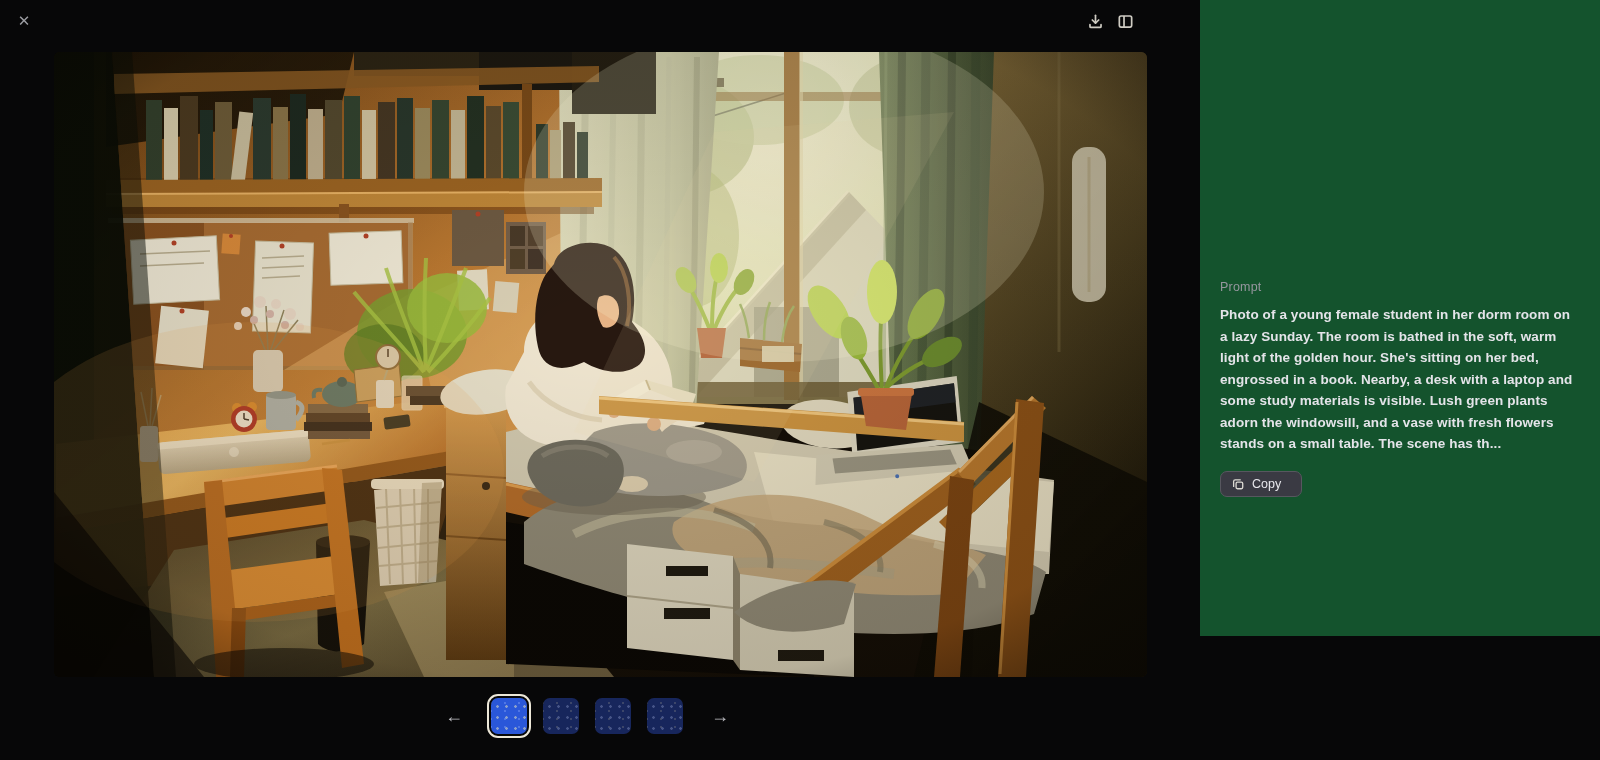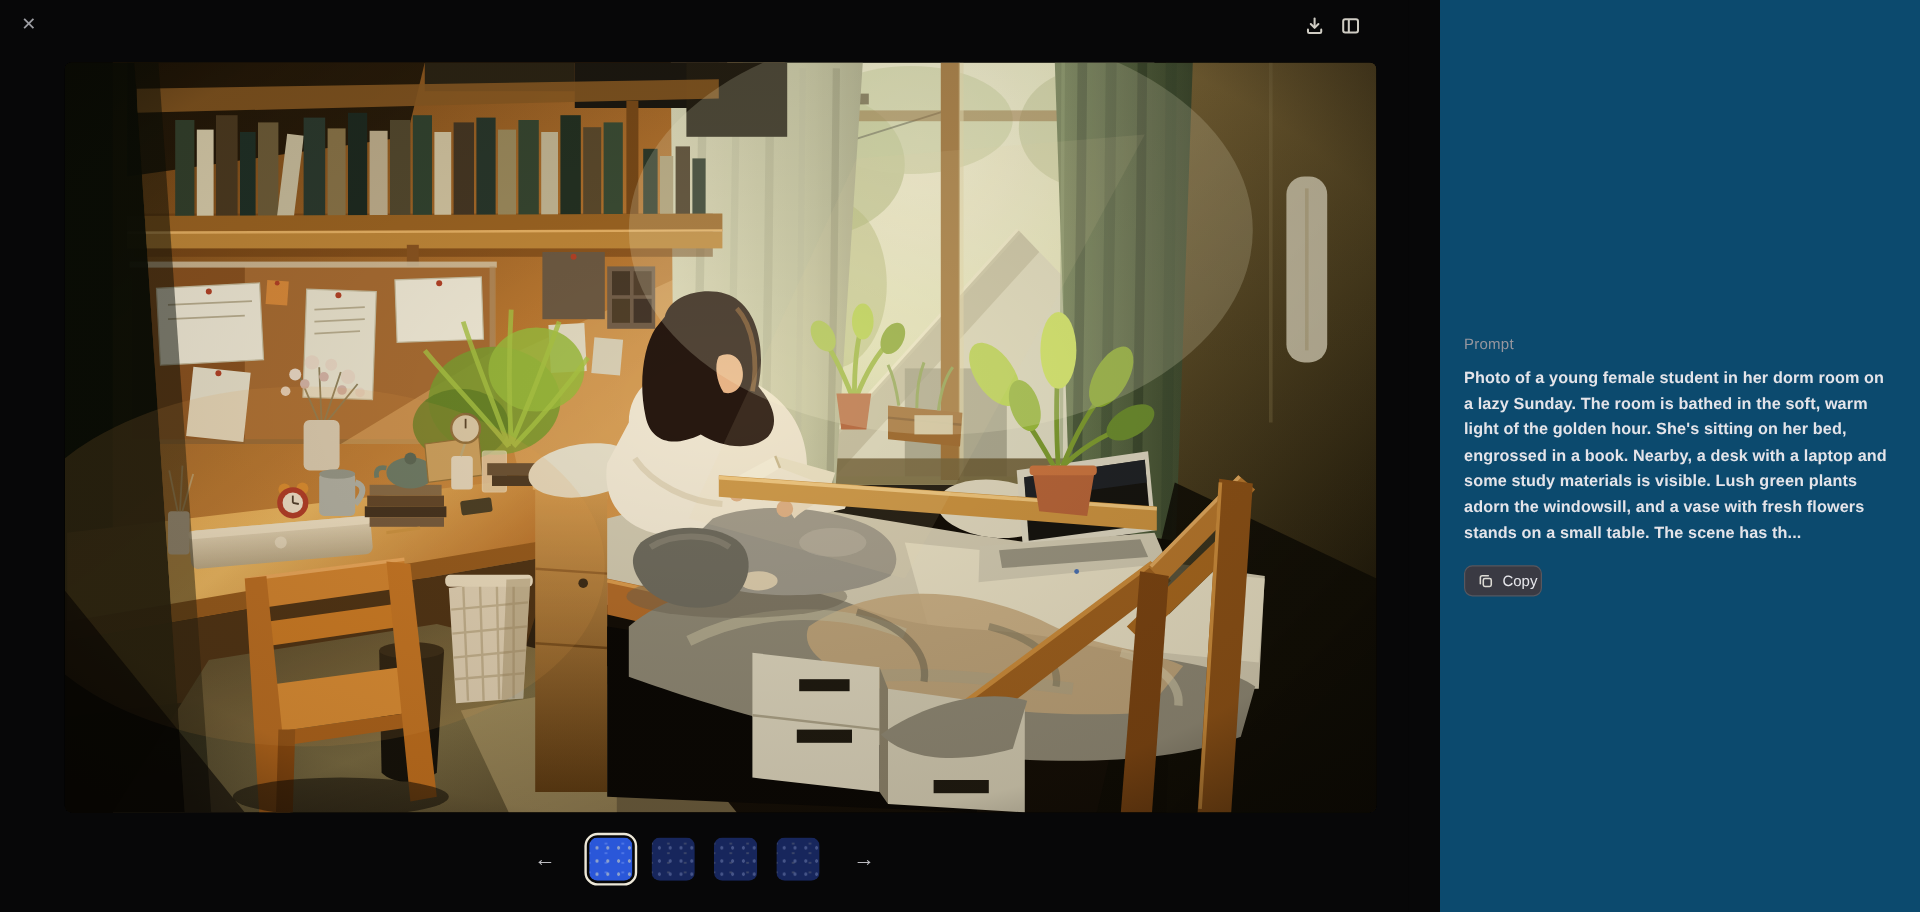--- a/index.html
+++ b/index.html
@@ -30,27 +30,27 @@
     background-image:
       radial-gradient(rgba(190,205,250,.28) 1px, transparent 1.4px),
       radial-gradient(rgba(230,220,170,.18) 1px, transparent 1.4px);
     background-size:9px 11px, 14px 8px; background-position:2px 3px, 7px 1px; }
   .selected .thumb { background-color:#2a57d9;
     background-image:
       radial-gradient(rgba(240,235,190,.5) 1px, transparent 1.4px),
       radial-gradient(rgba(150,180,255,.35) 1px, transparent 1.4px); }
 
   
-  .sidebar { width:400px; height:760px; background:#0c4a6e; padding:280px 20px 0 20px;margin-left:26px; }
+  .sidebar { width:400px; height:636px; background:#14532d; padding:280px 20px 0 20px;margin-left:26px; }
   .prompt-label { font-size:12.5px; color:#96969e; letter-spacing:.2px; }
   .prompt-text { margin-top:10px; width:360px; font-size:13.5px; font-weight:700;
     line-height:21.5px; color:#e4e4e9; letter-spacing:.1px; }
   .copy-btn { margin-top:16px; display:inline-flex; align-items:flex-start; gap:7px;
     background:#3a3a43; border:1px solid #57575f; border-radius:7px;
-    padding:5px 3px 5px 10px; color:#e7e7ec; font-size:12.5px; cursor:pointer; }
+    padding:5px 20px 5px 10px; color:#e7e7ec; font-size:12.5px; cursor:pointer; }
   .copy-btn svg { stroke:#dddbd4; }
 </style>
 </head>
 <body>
 
 <div class="app">
 
   <div class="viewer">
 
     <div class="close-btn">✕</div>

